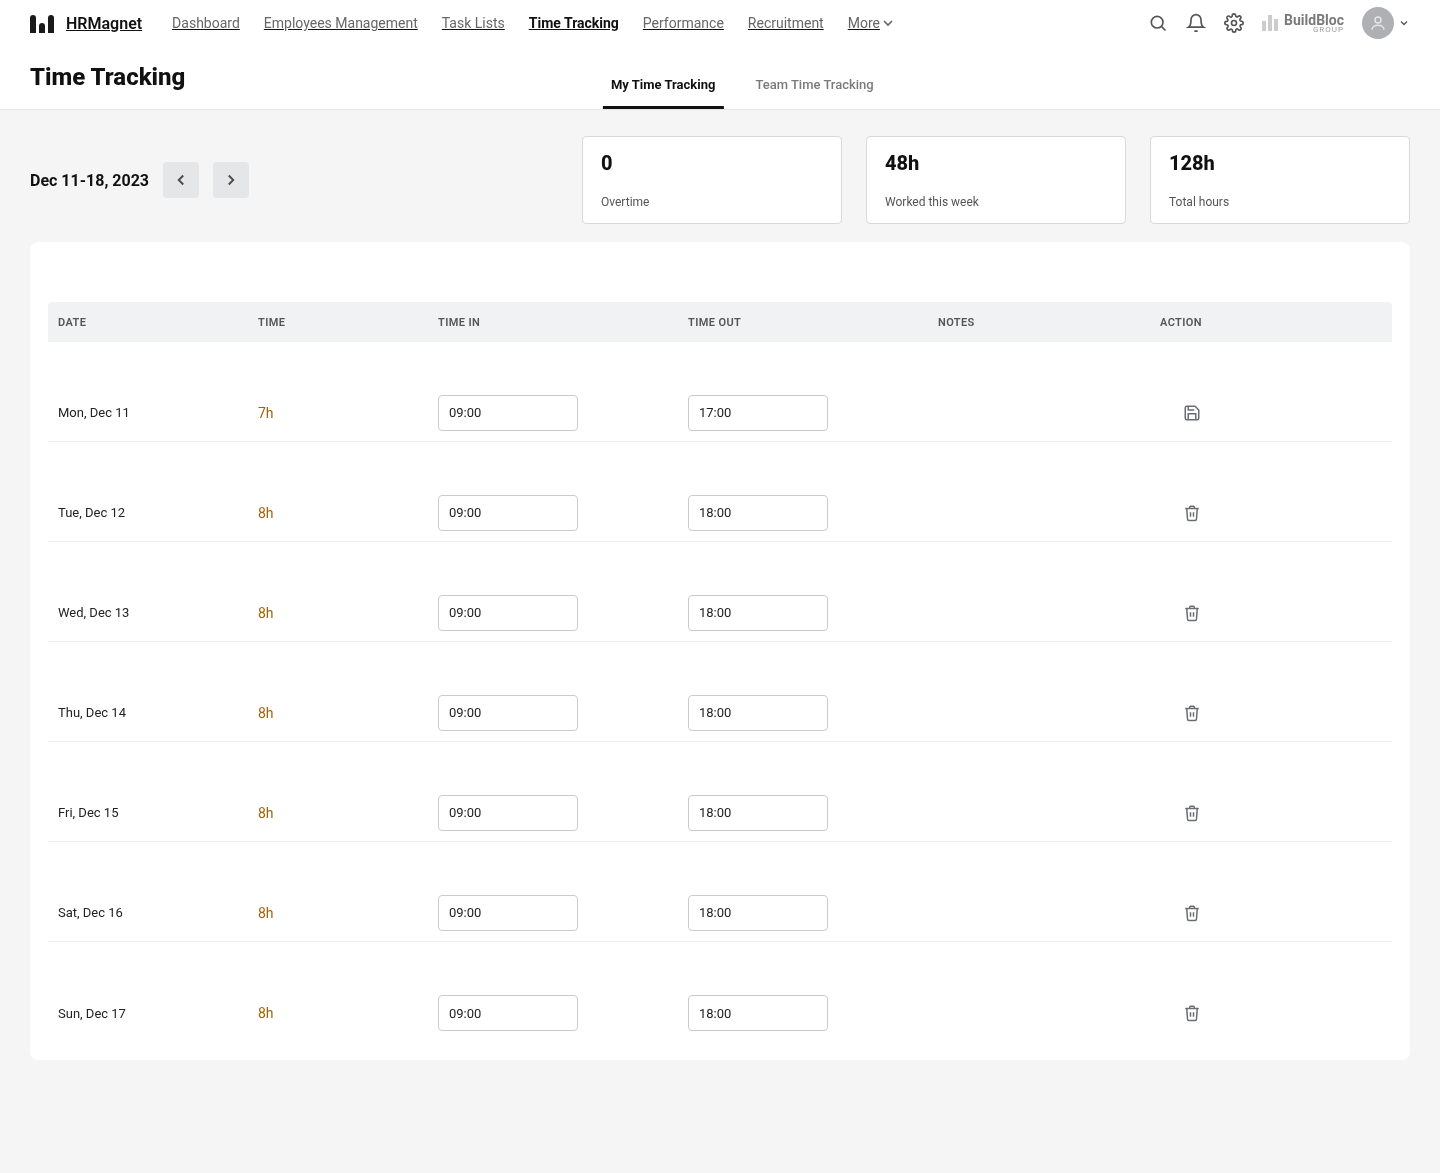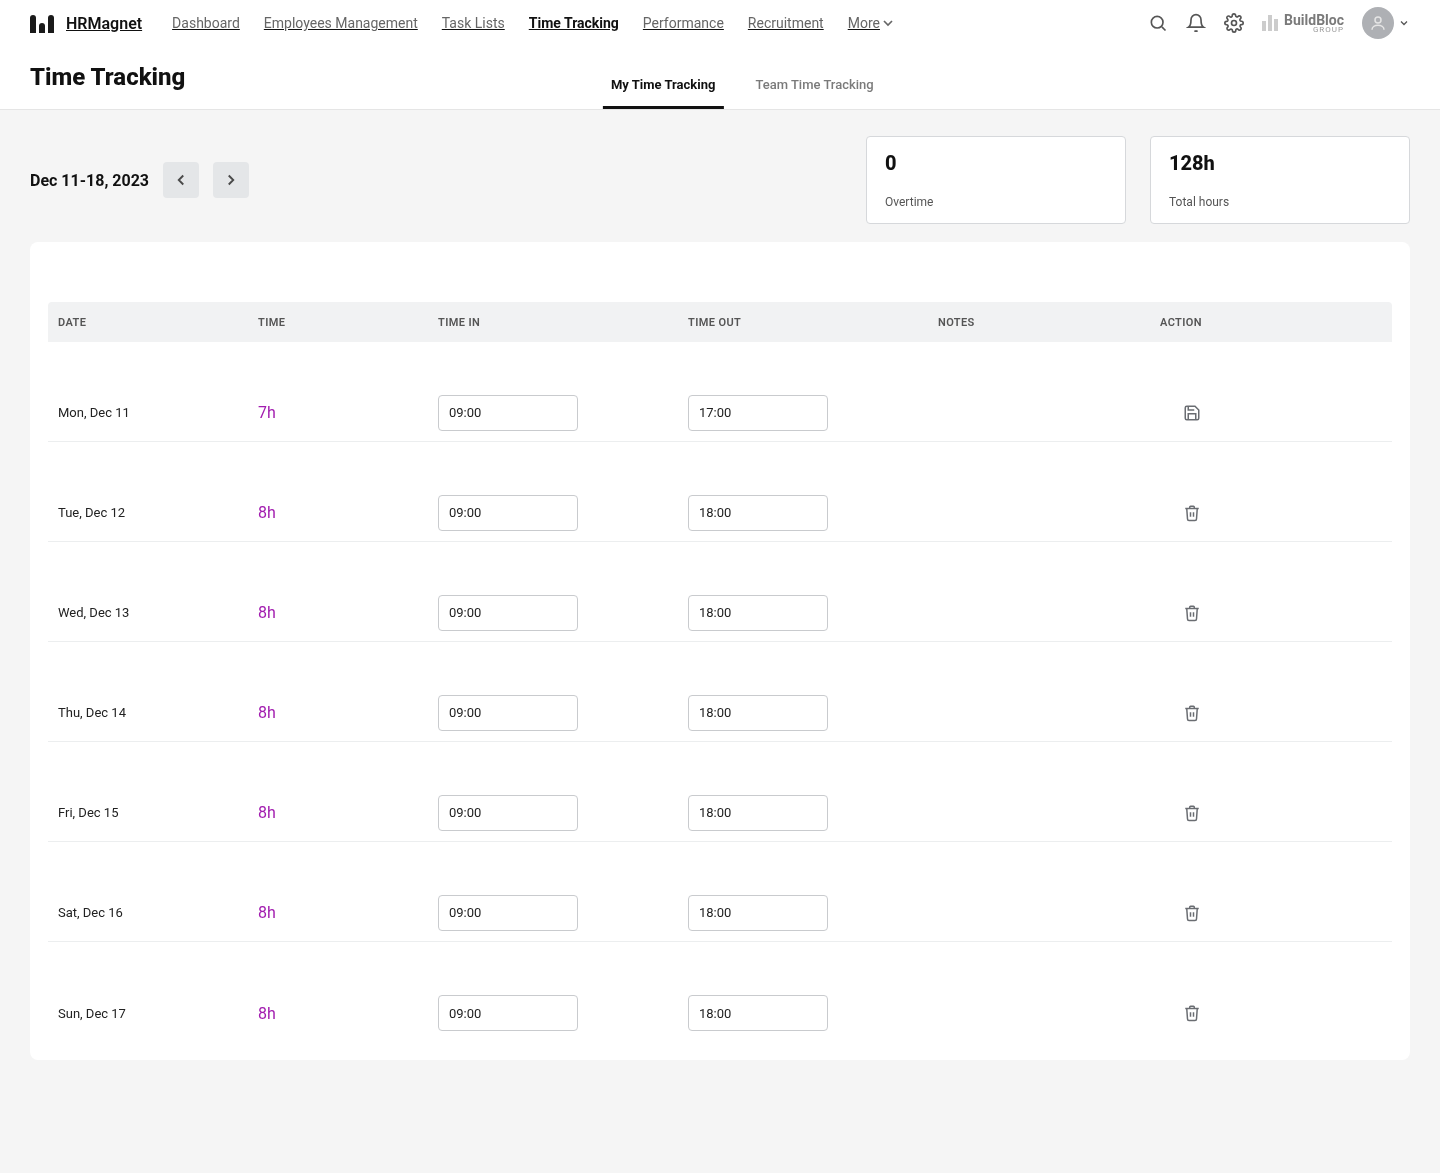--- a/index.html
+++ b/index.html
@@ -116,21 +116,21 @@
   .t-head {
     background:#f1f2f3; height:40px; border-radius:4px 4px 0 0;
     font-size:11px; letter-spacing:.4px; color:#555; font-weight:600;
   }
   .t-head .col-action { text-align:right; padding-right:6px;}
   .t-row {
     min-height:58px; border-bottom:1px solid #eceeef;
   }
   .t-row:last-child { border-bottom:none; }
   .col-date { font-size:13px; color:#222; }
-  .col-time { font-size:16px; color:#a21caf; }
+  .col-time { font-size:14px; color:#a16207; }
   .time-input {
     width:140px; height:36px; border:1px solid #c9cbce; border-radius:4px;
     padding:0 10px; font-size:13px; color:#222; font-family:inherit;
   }
   .col-action { display:flex; justify-content:flex-end; padding-right:6px;}
   .row-action {
     width:20px; height:20px; display:flex; align-items:center; justify-content:center;
     color:#6a6d72; cursor:pointer;
   }
 
@@ -229,20 +229,24 @@
           <polyline points="9 18 15 12 9 6"></polyline>
         </svg>
     </div>
   </div>
   <div class="stat-cards" id="statcards">
       <div class="stat-card">
         <div class="stat-value">0</div>
         <div class="stat-label">Overtime</div>
       </div>
       <div class="stat-card">
+        <div class="stat-value">48h</div>
+        <div class="stat-label">Worked this week</div>
+      </div>
+      <div class="stat-card">
         <div class="stat-value">128h</div>
         <div class="stat-label">Total hours</div>
       </div>
     </div>
 </div>
 
 <div class="table-card">
   <div class="t-head">
     <div>DATE</div>
     <div>TIME</div>

